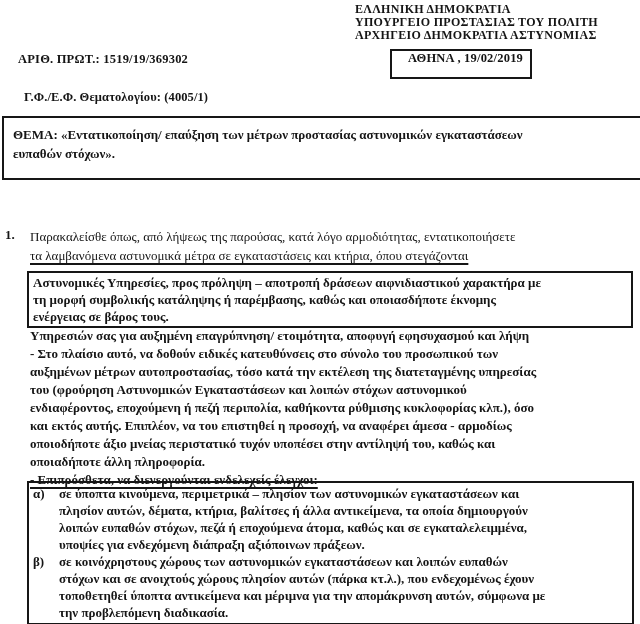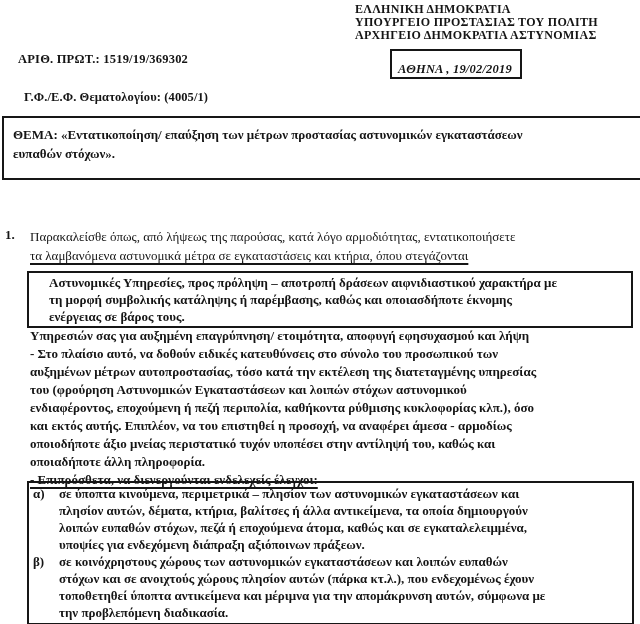--- a/index.html
+++ b/index.html
@@ -9,23 +9,23 @@
     color:#151515;-webkit-font-smoothing:antialiased;
   }
   .page{position:relative;width:640px;height:624px;background:#fff;}
 
   
   .hdr{position:absolute;left:355px;top:3px;font-size:12px;line-height:13px;
        font-weight:bold;letter-spacing:.3px;white-space:nowrap;}
   .hdr div{height:13px;}
 
   .datebox{position:absolute;left:390px;top:49px;width:122px;height:26px;
-       border:2px solid #161616;display:flex;align-items:flex-end;
-       font-size:12.5px;font-weight:bold;letter-spacing:.2px;padding-left:6px;
-       white-space:nowrap;font-style:italic;}
+       border:2px solid #161616;display:flex;align-items:flex-start;
+       font-size:12.5px;font-weight:bold;letter-spacing:.2px;padding-left:16px;
+       white-space:nowrap;}
 
   .ref1{position:absolute;left:18px;top:52px;font-size:12.5px;font-weight:bold;
        letter-spacing:.2px;white-space:nowrap;}
   .ref2{position:absolute;left:24px;top:90px;font-size:12.5px;font-weight:bold;
        letter-spacing:.1px;white-space:nowrap;}
 
   
   .themebox{position:absolute;left:2px;top:116px;width:648px;height:64px;
        border:2px solid #161616;box-sizing:border-box;padding:7px 6px 0 9px;
        font-size:13px;line-height:19px;font-weight:bold;}
@@ -34,21 +34,21 @@
   .jl{text-align:justify;text-align-last:justify;height:19px;line-height:19px;
       overflow:hidden;white-space:nowrap;}
   .jl::after{content:"";display:inline-block;width:100%;}
   .ll{text-align:left;height:19px;line-height:19px;white-space:nowrap;}
   .u{text-decoration:underline;text-decoration-thickness:1.5px;text-underline-offset:3px;}
 
   .num1{position:absolute;left:5px;top:227px;font-size:13px;font-weight:bold;}
   .p1{position:absolute;left:30px;top:227px;width:605px;font-size:13px;font-weight:normal;}
 
   .box2{position:absolute;left:27px;top:271px;width:606px;box-sizing:border-box;
-       border:2px solid #161616;padding:1px 5px 1px 20px;font-size:13px;font-weight:bold;}
+       border:2px solid #161616;padding:1px 5px 1px 4px;font-size:13px;font-weight:bold;}
   .box2 .jl,.box2 .ll{height:17px;line-height:17px;}
 
   .p2{position:absolute;left:30px;top:327px;width:605px;font-size:13px;font-weight:bold;}
   .p2 .jl,.p2 .ll{height:18px;line-height:18px;}
 
   .box3{position:absolute;left:27px;top:481px;width:607px;box-sizing:border-box;
        border:2px solid #161616;padding:2px 5px 2px 4px;font-size:13px;font-weight:bold;}
   .check{display:flex;}
   .check .mk{width:26px;flex:0 0 26px;line-height:17px;}
   .check .ln{flex:1;min-width:0;}

